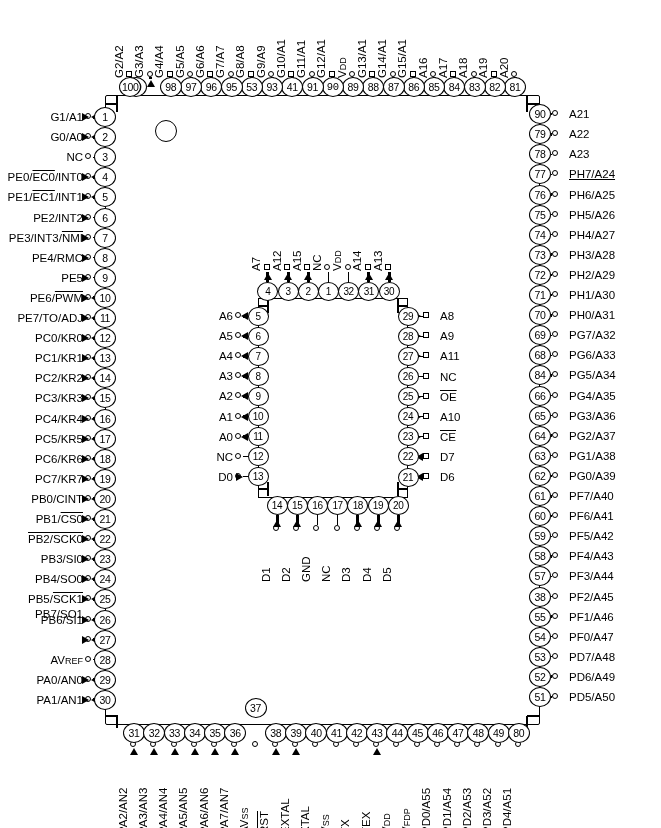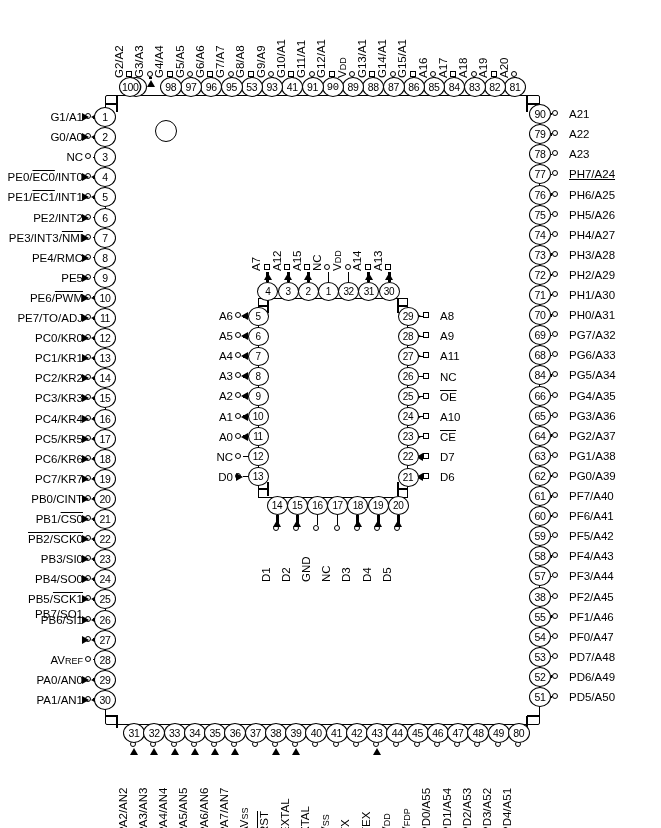--- a/index.html
+++ b/index.html
@@ -313,21 +313,21 @@
       <div class="pin" style="left: 204px; top: 723px;">35</div>
       <div class="lead v thick" style="left: 213.5px; top: 741px; height: 2px;"></div>
       <div class="term circ" style="left: 211px; top: 741px;"></div>
       <div class="arrow up" style="left: 211px; top: 748px;"></div>
       <div class="lbl-v" style="left: 209.5px; top: 822px;">PA6/AN6</div>
       <div class="pin" style="left: 224.25px; top: 723px;">36</div>
       <div class="lead v thick" style="left: 233.75px; top: 741px; height: 2px;"></div>
       <div class="term circ" style="left: 231.25px; top: 741px;"></div>
       <div class="arrow up" style="left: 231.25px; top: 748px;"></div>
       <div class="lbl-v" style="left: 229.75px; top: 822px;">PA7/AN7</div>
-      <div class="pin" style="left: 244.5px; top: 723px;">37</div>
+      <div class="pin" style="left: 244.5px; top: 698px;">37</div>
       <div class="lead v" style="left: 254.85px; top: 741px; height: 2px;"></div>
       <div class="term circ" style="left: 251.5px; top: 741px;"></div>
       <div class="lbl-v" style="left: 250px; top: 822px;">AV<span class="small-cap">SS</span></div>
       <div class="pin" style="left: 264.75px; top: 723px;">38</div>
       <div class="lead v" style="left: 275.1px; top: 741px; height: 2px;"></div>
       <div class="term circ" style="left: 271.75px; top: 741px;"></div>
       <div class="arrow up" style="left: 271.75px; top: 748px;"></div>
       <div class="lbl-v" style="left: 270.25px; top: 822px;"><span class="ovl">RST</span></div>
       <div class="pin" style="left: 285px; top: 723px;">39</div>
       <div class="lead v" style="left: 295.35px; top: 741px; height: 2px;"></div>

